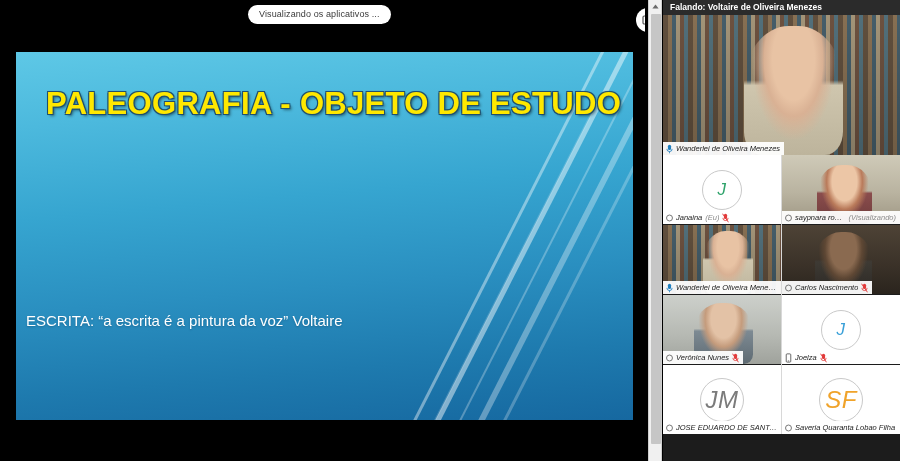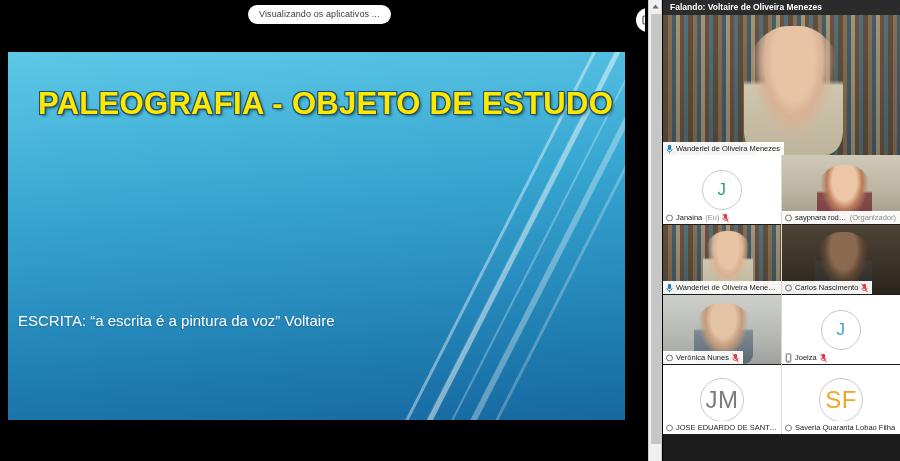--- a/index.html
+++ b/index.html
@@ -38,21 +38,21 @@
     border-radius: 10px;
     font-size: 9px;
     line-height: 19px;
     white-space: nowrap;
     letter-spacing: .1px;
   }
 
   
   #slide {
     position: absolute;
-    left: 8px; top: 52px;
+    left: 16px; top: 52px;
     width: 617px; height: 368px;
     background: linear-gradient(175deg,
         #5ec8e6 0%,
         #4cb9dd 18%,
         #36a5d0 40%,
         #2a8fc0 62%,
         #1e7aae 82%,
         #1668a0 100%);
     overflow: hidden;
     padding-left: 28px;
@@ -166,20 +166,21 @@
     padding-left: 7px;
     white-space: nowrap;
     overflow: hidden;
     z-index: 12;
   }
 
   .tile {
     position: absolute;
     overflow: hidden;
     background: #fde047;
+    font-style: italic;
   }
 
   .tile.active { outline: 2px solid #19b9f0; outline-offset: -2px; z-index: 5; }
 
   .vid { position: absolute; inset: 0; }
 
   .namebar {
     position: absolute;
     left: 0; bottom: 0;
     height: 13px;
@@ -346,21 +347,21 @@
       </div>
     </div>
 
     <div class="tile" style="left:119px; top:155px; width:118px; height:69px;">
       <div class="vid bg-room"></div>
       <div class="namebar">
         <svg class="mic" viewBox="0 0 8 11">
           <circle cx="4" cy="5.5" r="3.4" fill="none" stroke="#666" stroke-width="1"></circle>
         </svg>
         <span class="nm">saypnara rodrigue...</span>
-        <span class="role">(Organizador)</span>
+        <span class="role">(Visualizando)</span>
       </div>
     </div>
 
     <div class="tile active" style="left:0; top:225px; width:118px; height:69px;">
       <div class="vid bg-shelf"></div>
       <div class="namebar">
         <svg class="mic" viewBox="0 0 8 11">
           <rect x="2.2" y="0.6" width="3.6" height="6" rx="1.8" fill="#1f7fbf"></rect>
           <path d="M1 5.4 a3 3 0 0 0 6 0" fill="none" stroke="#1f7fbf" stroke-width="1"></path>
           <rect x="3.6" y="8.4" width="0.9" height="2" fill="#1f7fbf"></rect>

